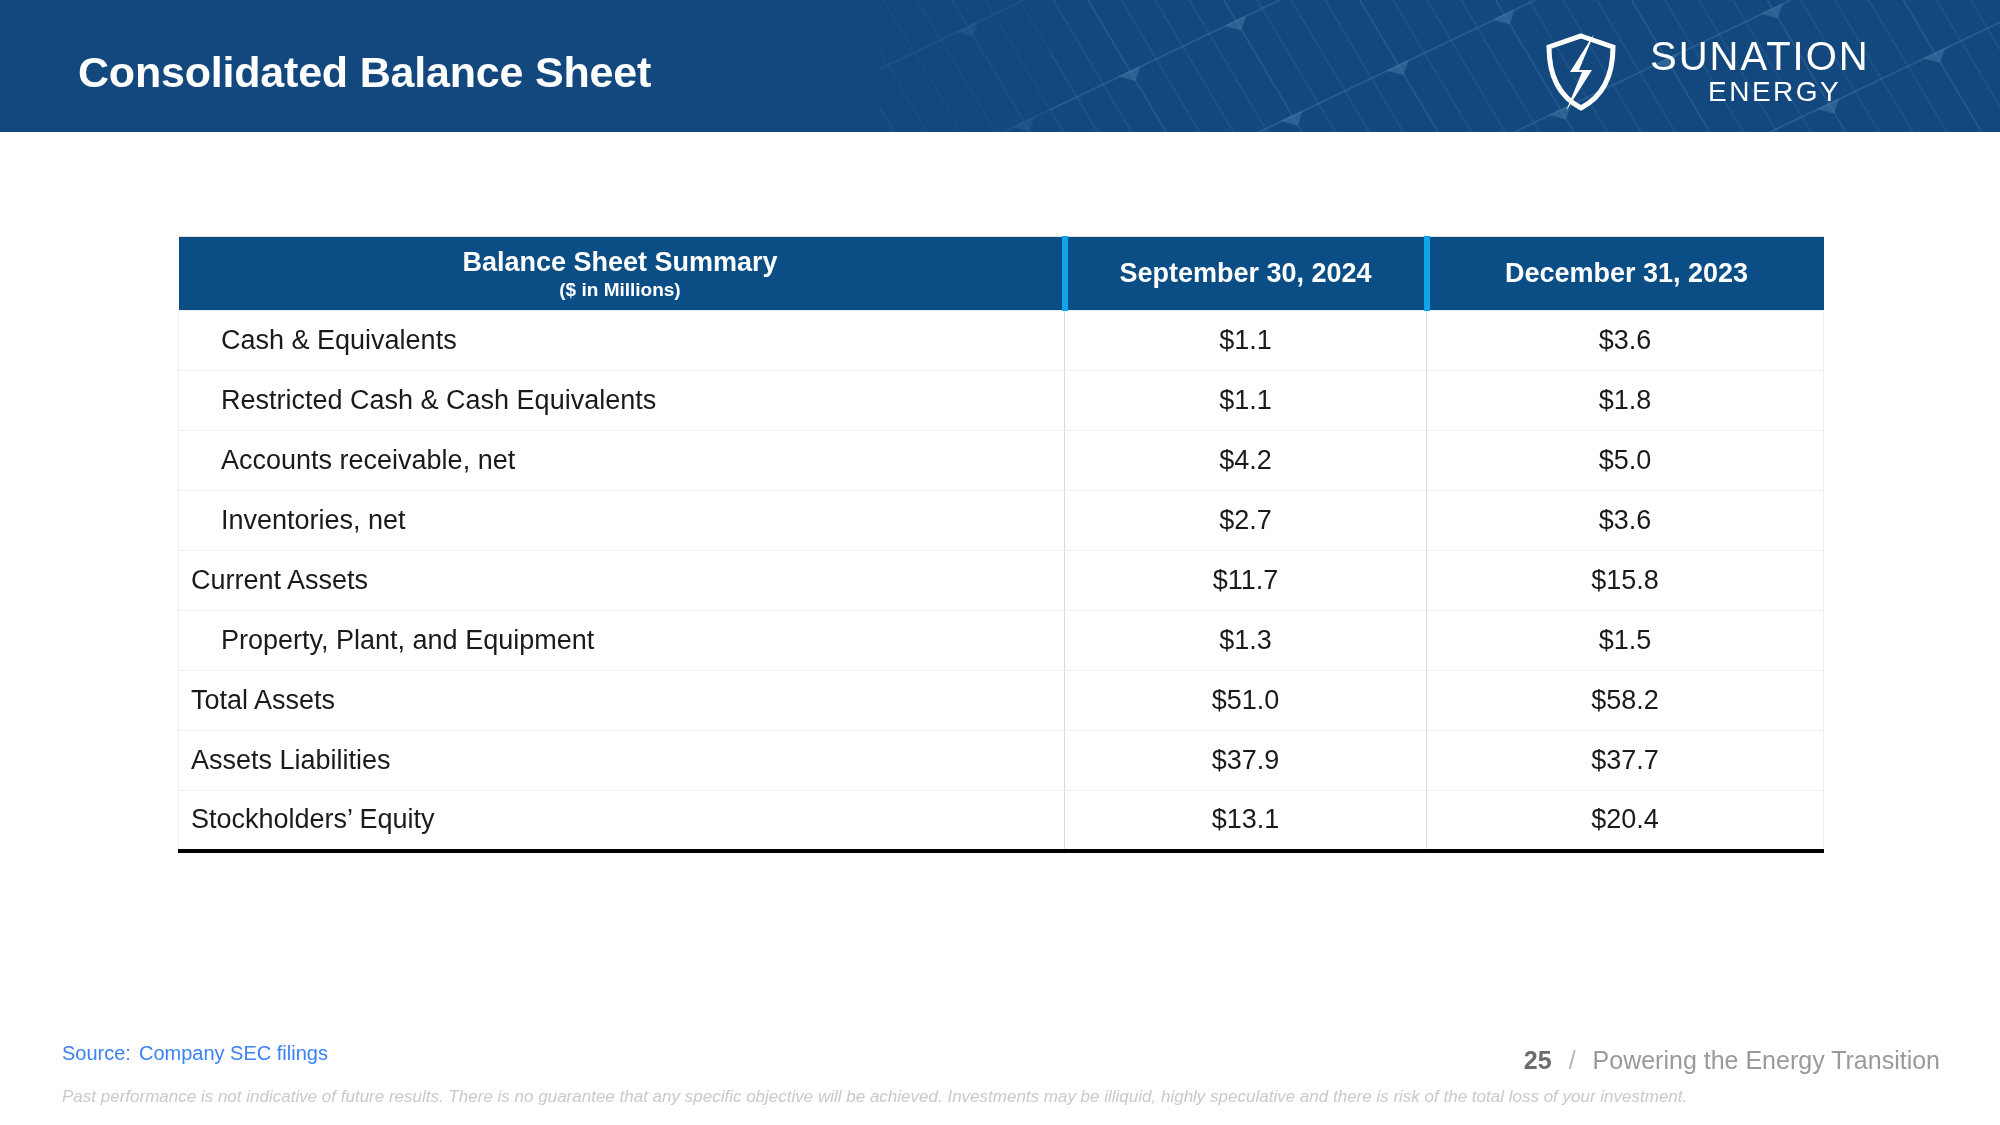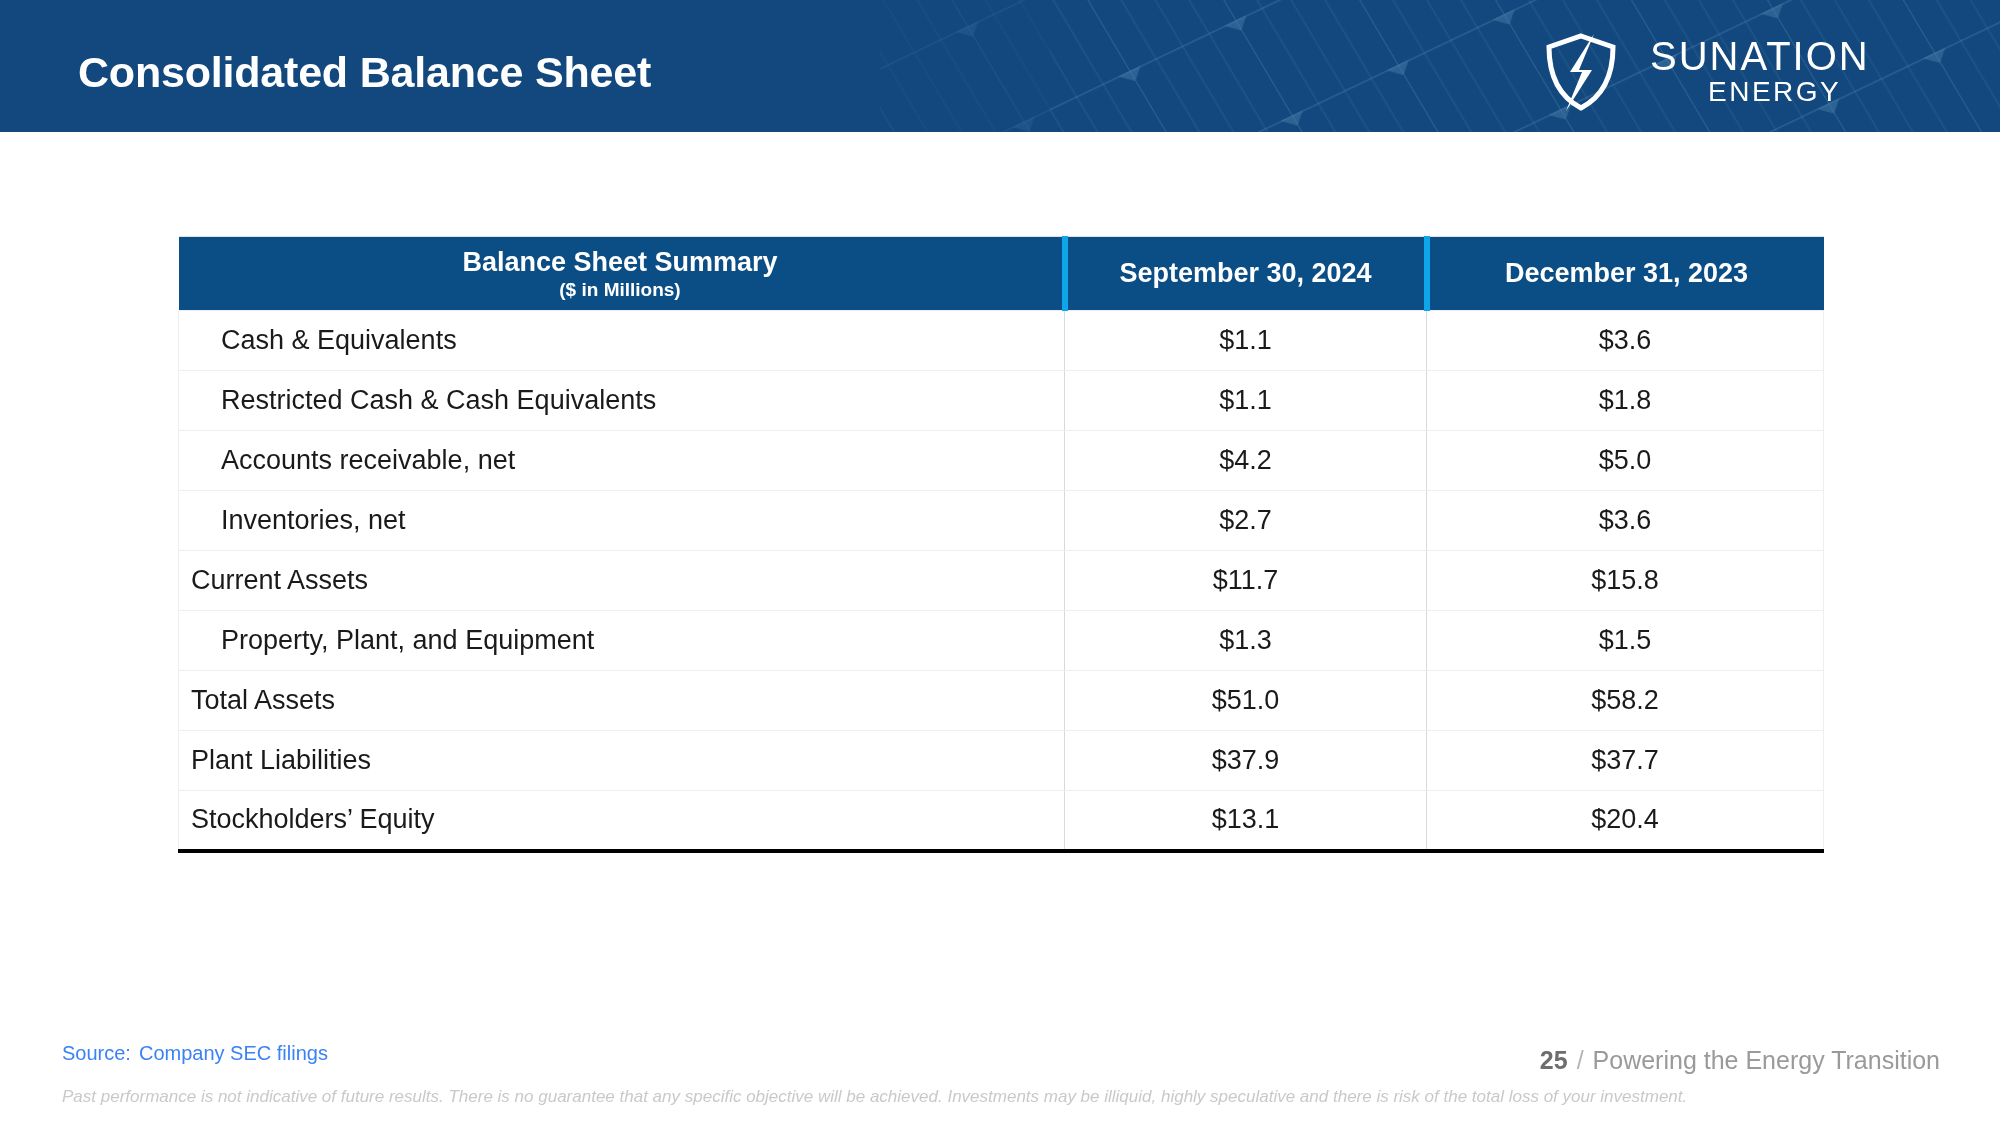--- a/index.html
+++ b/index.html
@@ -124,21 +124,21 @@
     color:#c9c9c9;
     white-space:nowrap;
   }
 
   .page-tag{
     position:absolute;
     right:60px; top:1046px;
     font-size:25px;
     color:#8e8e8e;
     white-space:nowrap;
-    display:flex; align-items:baseline; gap:9px;
+    display:flex; align-items:baseline; gap:17px;
   }
   .page-tag .pg-num{ font-weight:bold; color:#6d6d6d; }
   .page-tag .pg-sep{ color:#b5b5b5; }
   .page-tag .pg-txt{ color:#9a9a9a; }
 </style>
 </head>
 <body>
 
 <div class="header-band">
   <div class="panel-pattern">
@@ -226,21 +226,21 @@
           <td class="lbl indent">Property, Plant, and Equipment</td>
           <td class="val">$1.3</td>
           <td class="val">$1.5</td>
         </tr>
         <tr>
           <td class="lbl">Total Assets</td>
           <td class="val">$51.0</td>
           <td class="val">$58.2</td>
         </tr>
         <tr>
-          <td class="lbl">Plant Liabilities</td>
+          <td class="lbl">Assets Liabilities</td>
           <td class="val">$37.9</td>
           <td class="val">$37.7</td>
         </tr>
         <tr>
           <td class="lbl">Stockholders’ Equity</td>
           <td class="val">$13.1</td>
           <td class="val">$20.4</td>
         </tr>
       </tbody>
   </table>

